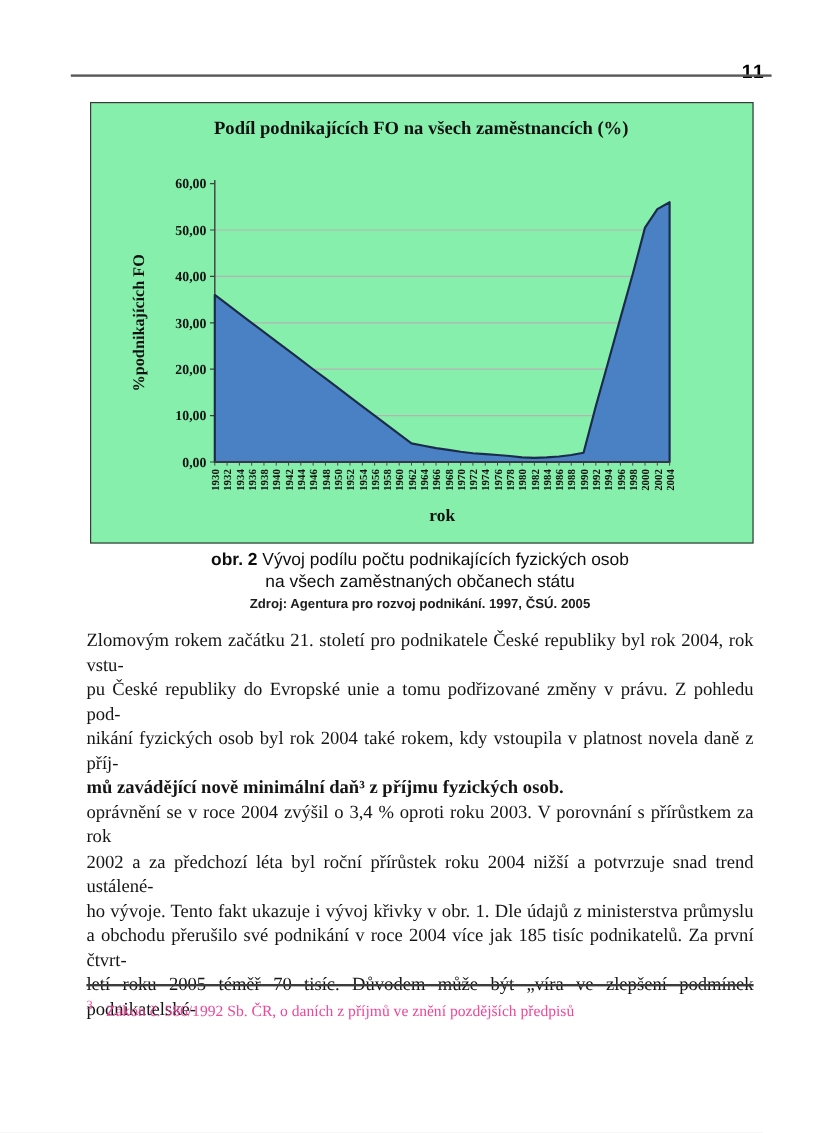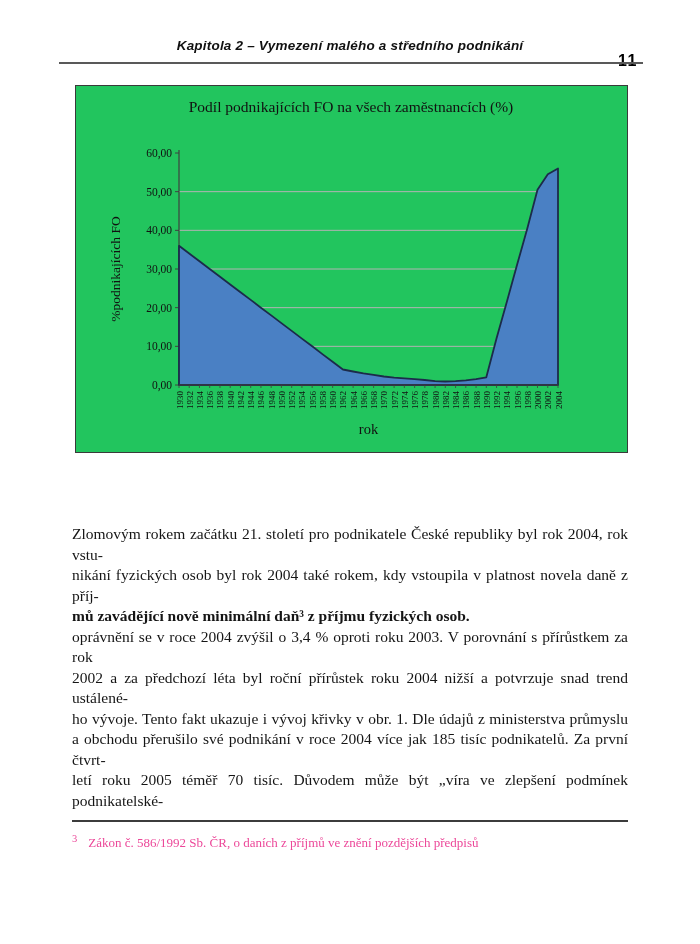--- a/index.html
+++ b/index.html
@@ -15,21 +15,21 @@
     font-style:italic;font-weight:bold;font-size:13.5px;letter-spacing:.2px;color:#111;
   }
   .page-number{
     position:absolute;top:52px;right:62px;
     font-family:"Liberation Sans", sans-serif;font-weight:bold;font-size:16px;letter-spacing:1.5px;color:#000;
   }
   .header-rule{position:absolute;top:62px;left:59px;width:584px;height:2px;background:#595959;}
   
   .figure-box{
     position:absolute;left:75px;top:85px;width:551px;height:366px;
-    border:1px solid #3a3a3a;background:#22c55e;
+    border:1px solid #3a3a3a;background:#86efac;font-weight:bold;
   }
   
   .caption{position:absolute;top:458px;left:0;width:100%;text-align:center;
     font-family:"Liberation Sans", sans-serif;color:#0d0d0d;}
   .caption-line1{font-size:14.5px;line-height:18px;}
   .caption-label{font-weight:bold;}
   .caption-line2{font-size:14.5px;line-height:18px;}
   .caption-source{font-size:11px;font-weight:bold;margin-top:4px;color:#1c1c1c;}
   
   .body-text{
@@ -43,21 +43,20 @@
   .footnote-rule{position:absolute;top:820px;left:72px;width:556px;height:2px;background:#3c3c3c;}
   .footnotes{position:absolute;top:828px;left:72px;width:556px;font-size:13px;color:#ec4899;}
   .footnote{margin-bottom:3px;line-height:21px;}
   .fn-marker{font-size:10.5px;vertical-align:super;margin-right:11px;}
 </style>
 </head>
 <body>
 
 <div class="page">
 
-  <div class="header-title">Kapitola 2 – Vymezení malého a středního podnikání</div>
   <div class="page-number">11</div>
   <div class="header-rule"></div>
 
   <div class="figure-box">
     <div id="chart-mount" style="width:100%;height:100%;"><svg width="551" height="366" viewBox="0 0 551 366">
           <text x="275" y="26" text-anchor="middle" font-family="&quot;Liberation Serif&quot;,serif" font-size="15.5" fill="#111">Podíl podnikajících FO na všech zaměstnancích (%)</text>
           <line x1="103" y1="260.3333333333333" x2="482" y2="260.3333333333333" stroke="#b3b3b3" stroke-width="1"></line>
           <line x1="103" y1="221.66666666666669" x2="482" y2="221.66666666666669" stroke="#b3b3b3" stroke-width="1"></line>
           <line x1="103" y1="183" x2="482" y2="183" stroke="#b3b3b3" stroke-width="1"></line>
           <line x1="103" y1="144.33333333333334" x2="482" y2="144.33333333333334" stroke="#b3b3b3" stroke-width="1"></line>
@@ -153,23 +152,32 @@
           <text x="465.0135135135135" y="305" text-anchor="end" font-family="&quot;Liberation Serif&quot;,serif" font-size="9" fill="#111" transform="rotate(-90 465.0135135135135 305)">2000</text>
           <line x1="471.7567567567568" y1="299" x2="471.7567567567568" y2="302" stroke="#404040" stroke-width="0.8"></line>
           <text x="475.2567567567568" y="305" text-anchor="end" font-family="&quot;Liberation Serif&quot;,serif" font-size="9" fill="#111" transform="rotate(-90 475.2567567567568 305)">2002</text>
           <line x1="482" y1="299" x2="482" y2="302" stroke="#404040" stroke-width="0.8"></line>
           <text x="485.5" y="305" text-anchor="end" font-family="&quot;Liberation Serif&quot;,serif" font-size="9" fill="#111" transform="rotate(-90 485.5 305)">2004</text>
           <text x="44" y="183" text-anchor="middle" font-family="&quot;Liberation Serif&quot;,serif" font-size="13.5" fill="#111" transform="rotate(-90 44 183)">%podnikajících FO</text>
           <text x="292.5" y="348" text-anchor="middle" font-family="&quot;Liberation Serif&quot;,serif" font-size="14.5" fill="#111">rok</text>
         </svg></div>
   </div>
 
+  <div class="caption">
+    <div class="caption-line1">
+      <span class="caption-label">obr. 2</span>
+      <span>Vývoj podílu počtu podnikajících fyzických osob</span>
+    </div>
+    <div class="caption-line2">na všech zaměstnaných občanech státu</div>
+    <div class="caption-source">Zdroj: Agentura pro rozvoj podnikání. 1997, ČSÚ. 2005</div>
+  </div>
 
   <div class="body-text" id="body-text">
       <div class="t-line">Zlomovým rokem začátku 21. století pro podnikatele České republiky byl rok 2004, rok vstu-</div>
+      <div class="t-line">pu České republiky do Evropské unie a tomu podřizované změny v právu. Z pohledu pod-</div>
       <div class="t-line">nikání fyzických osob byl rok 2004 také rokem, kdy vstoupila v platnost novela daně z příj-</div>
       <div class="t-line para-last">mů zavádějící nově minimální daň³ z příjmu fyzických osob.</div>
       <div class="t-line">oprávnění se v roce 2004 zvýšil o 3,4 % oproti roku 2003. V porovnání s přírůstkem za rok</div>
       <div class="t-line">2002 a za předchozí léta byl roční přírůstek roku 2004 nižší a potvrzuje snad trend ustálené-</div>
       <div class="t-line">ho vývoje. Tento fakt ukazuje i vývoj křivky v obr. 1. Dle údajů z ministerstva průmyslu</div>
       <div class="t-line">a obchodu přerušilo své podnikání v roce 2004 více jak 185 tisíc podnikatelů. Za první čtvrt-</div>
       <div class="t-line">letí roku 2005 téměř 70 tisíc. Důvodem může být „víra ve zlepšení podmínek podnikatelské-</div>
     </div>
 
   <div class="footnote-rule"></div>

